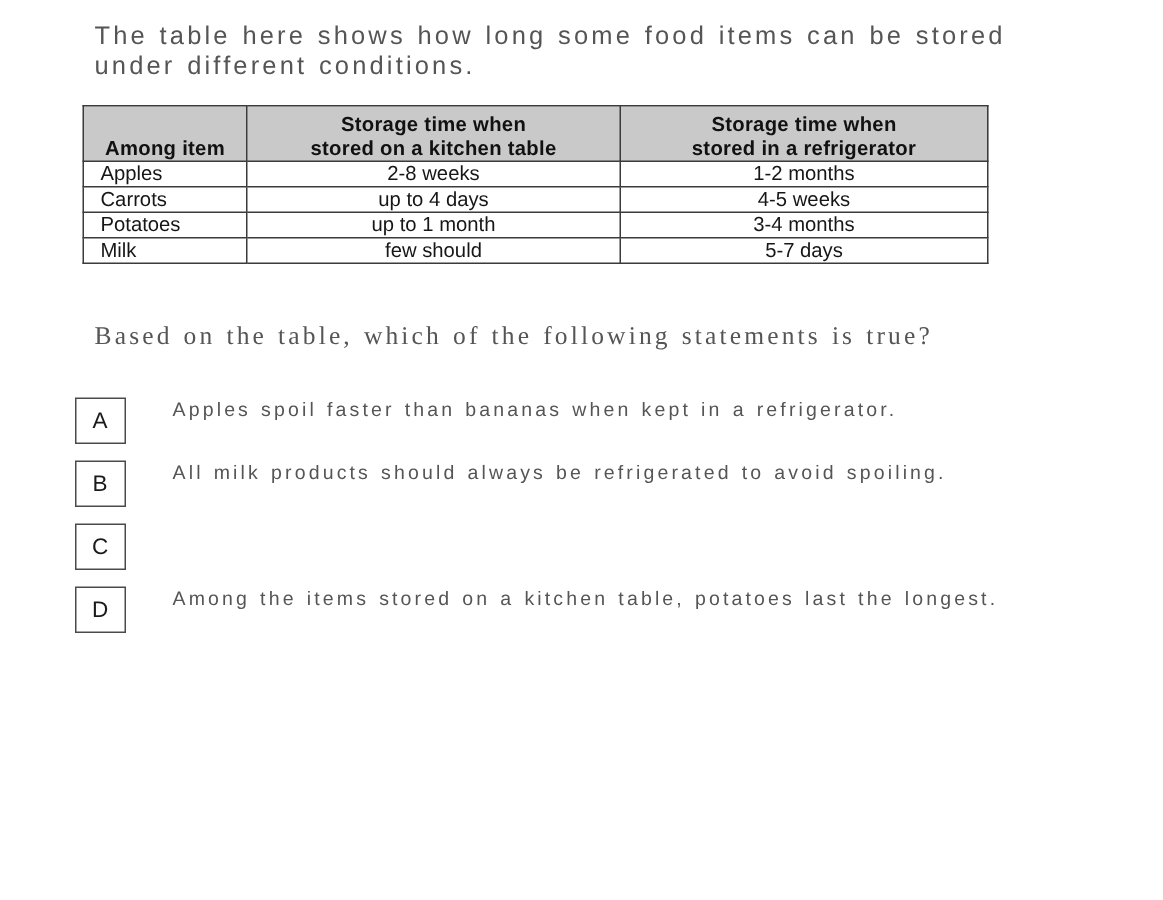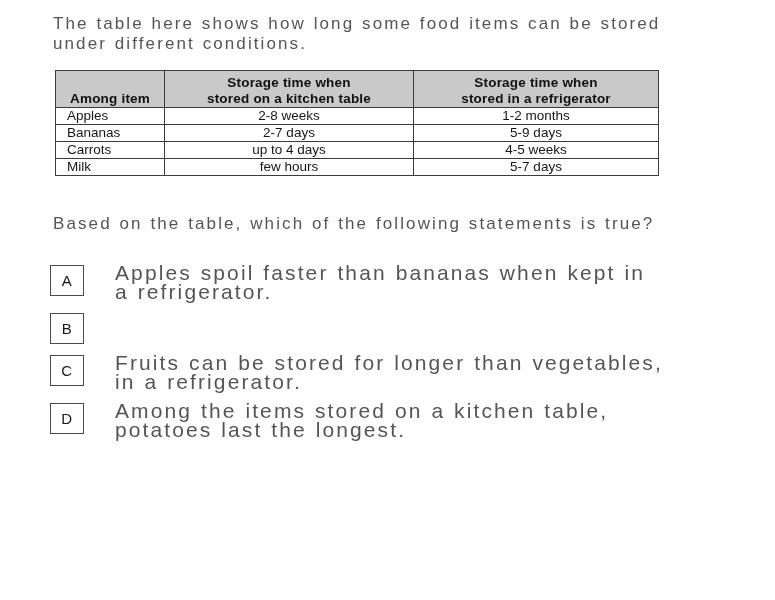--- a/index.html
+++ b/index.html
@@ -13,20 +13,21 @@
     padding: 14px 0 0 53px;
     width: 775px; height: 600px;
   }
   .body-text {
     color: #555555;
     font-size: 17px;
     letter-spacing: 2.1px;
     word-spacing: 1px;
     line-height: 19.5px;
     width: 612px;
+    margin-left: 10px;
   }
   .intro { margin-bottom: 17px; }
   table.storage {
     border-collapse: collapse;
     margin-left: 2px;
     width: 603px;
     table-layout: fixed;
   }
   table.storage, table.storage th, table.storage td {
     border: 1.6px solid #3b3b3b;
@@ -52,21 +53,21 @@
     text-align: center;
     vertical-align: middle;
   }
   table.storage td.food-col {
     text-align: left;
     padding-left: 11px;
   }
   col.c1 { width: 109px; }
   col.c2 { width: 249px; }
   col.c3 { width: 245px; }
-  .question { margin-top: 38px; margin-bottom: 29px; }
+  .question { margin-top: 38px; margin-bottom: 29px; font-family: Liberation Serif, serif; }
   .options { }
   .option-row {
     display: flex;
     align-items: flex-start;
     margin-bottom: 9px;
     cursor: pointer;
   }
   .option-box {
     width: 34px; height: 31px;
     border: 1.5px solid #4a4a4a;
@@ -78,21 +79,21 @@
     align-items: center;
     justify-content: center;
     flex: 0 0 auto;
     margin-top: 2px;
     margin-left: -3px;
   }
   .option-text {
     margin-left: 31px;
     width: 552px;
     color: #555555;
-    font-size: 21px;
+    font-size: 13px;
     letter-spacing: 2.1px;
     word-spacing: 1px;
     line-height: 19.5px;
   }
 </style>
 </head>
 <body>
 
 <div class="page">
 
@@ -111,50 +112,50 @@
         <th><span>Storage time when</span><br><span>stored in a refrigerator</span></th>
       </tr>
     </thead>
     <tbody>
       <tr>
         <td class="food-col">Apples</td>
         <td>2-8 weeks</td>
         <td>1-2 months</td>
       </tr>
       <tr>
-        <td class="food-col">Bananas</td>
-        <td>2-7 days</td>
-        <td>5-9 days</td>
-      </tr>
-      <tr>
         <td class="food-col">Carrots</td>
         <td>up to 4 days</td>
         <td>4-5 weeks</td>
       </tr>
       <tr>
+        <td class="food-col">Potatoes</td>
+        <td>up to 1 month</td>
+        <td>3-4 months</td>
+      </tr>
+      <tr>
         <td class="food-col">Milk</td>
-        <td>few hours</td>
+        <td>few should</td>
         <td>5-7 days</td>
       </tr>
     </tbody>
   </table>
 
   <p class="body-text question">Based on the table, which of the following statements is true?</p>
 
   <div class="options">
     <div class="option-row">
       <div class="option-box">A</div>
       <div class="option-text">Apples spoil faster than bananas when kept in a refrigerator.</div>
     </div>
     <div class="option-row">
       <div class="option-box">B</div>
+      <div class="option-text">All milk products should always be refrigerated to avoid spoiling.</div>
     </div>
     <div class="option-row">
       <div class="option-box">C</div>
-      <div class="option-text">Fruits can be stored for longer than vegetables, in a refrigerator.</div>
     </div>
     <div class="option-row">
       <div class="option-box">D</div>
       <div class="option-text">Among the items stored on a kitchen table, potatoes last the longest.</div>
     </div>
   </div>
 
 </div>
 
 </body></html>

